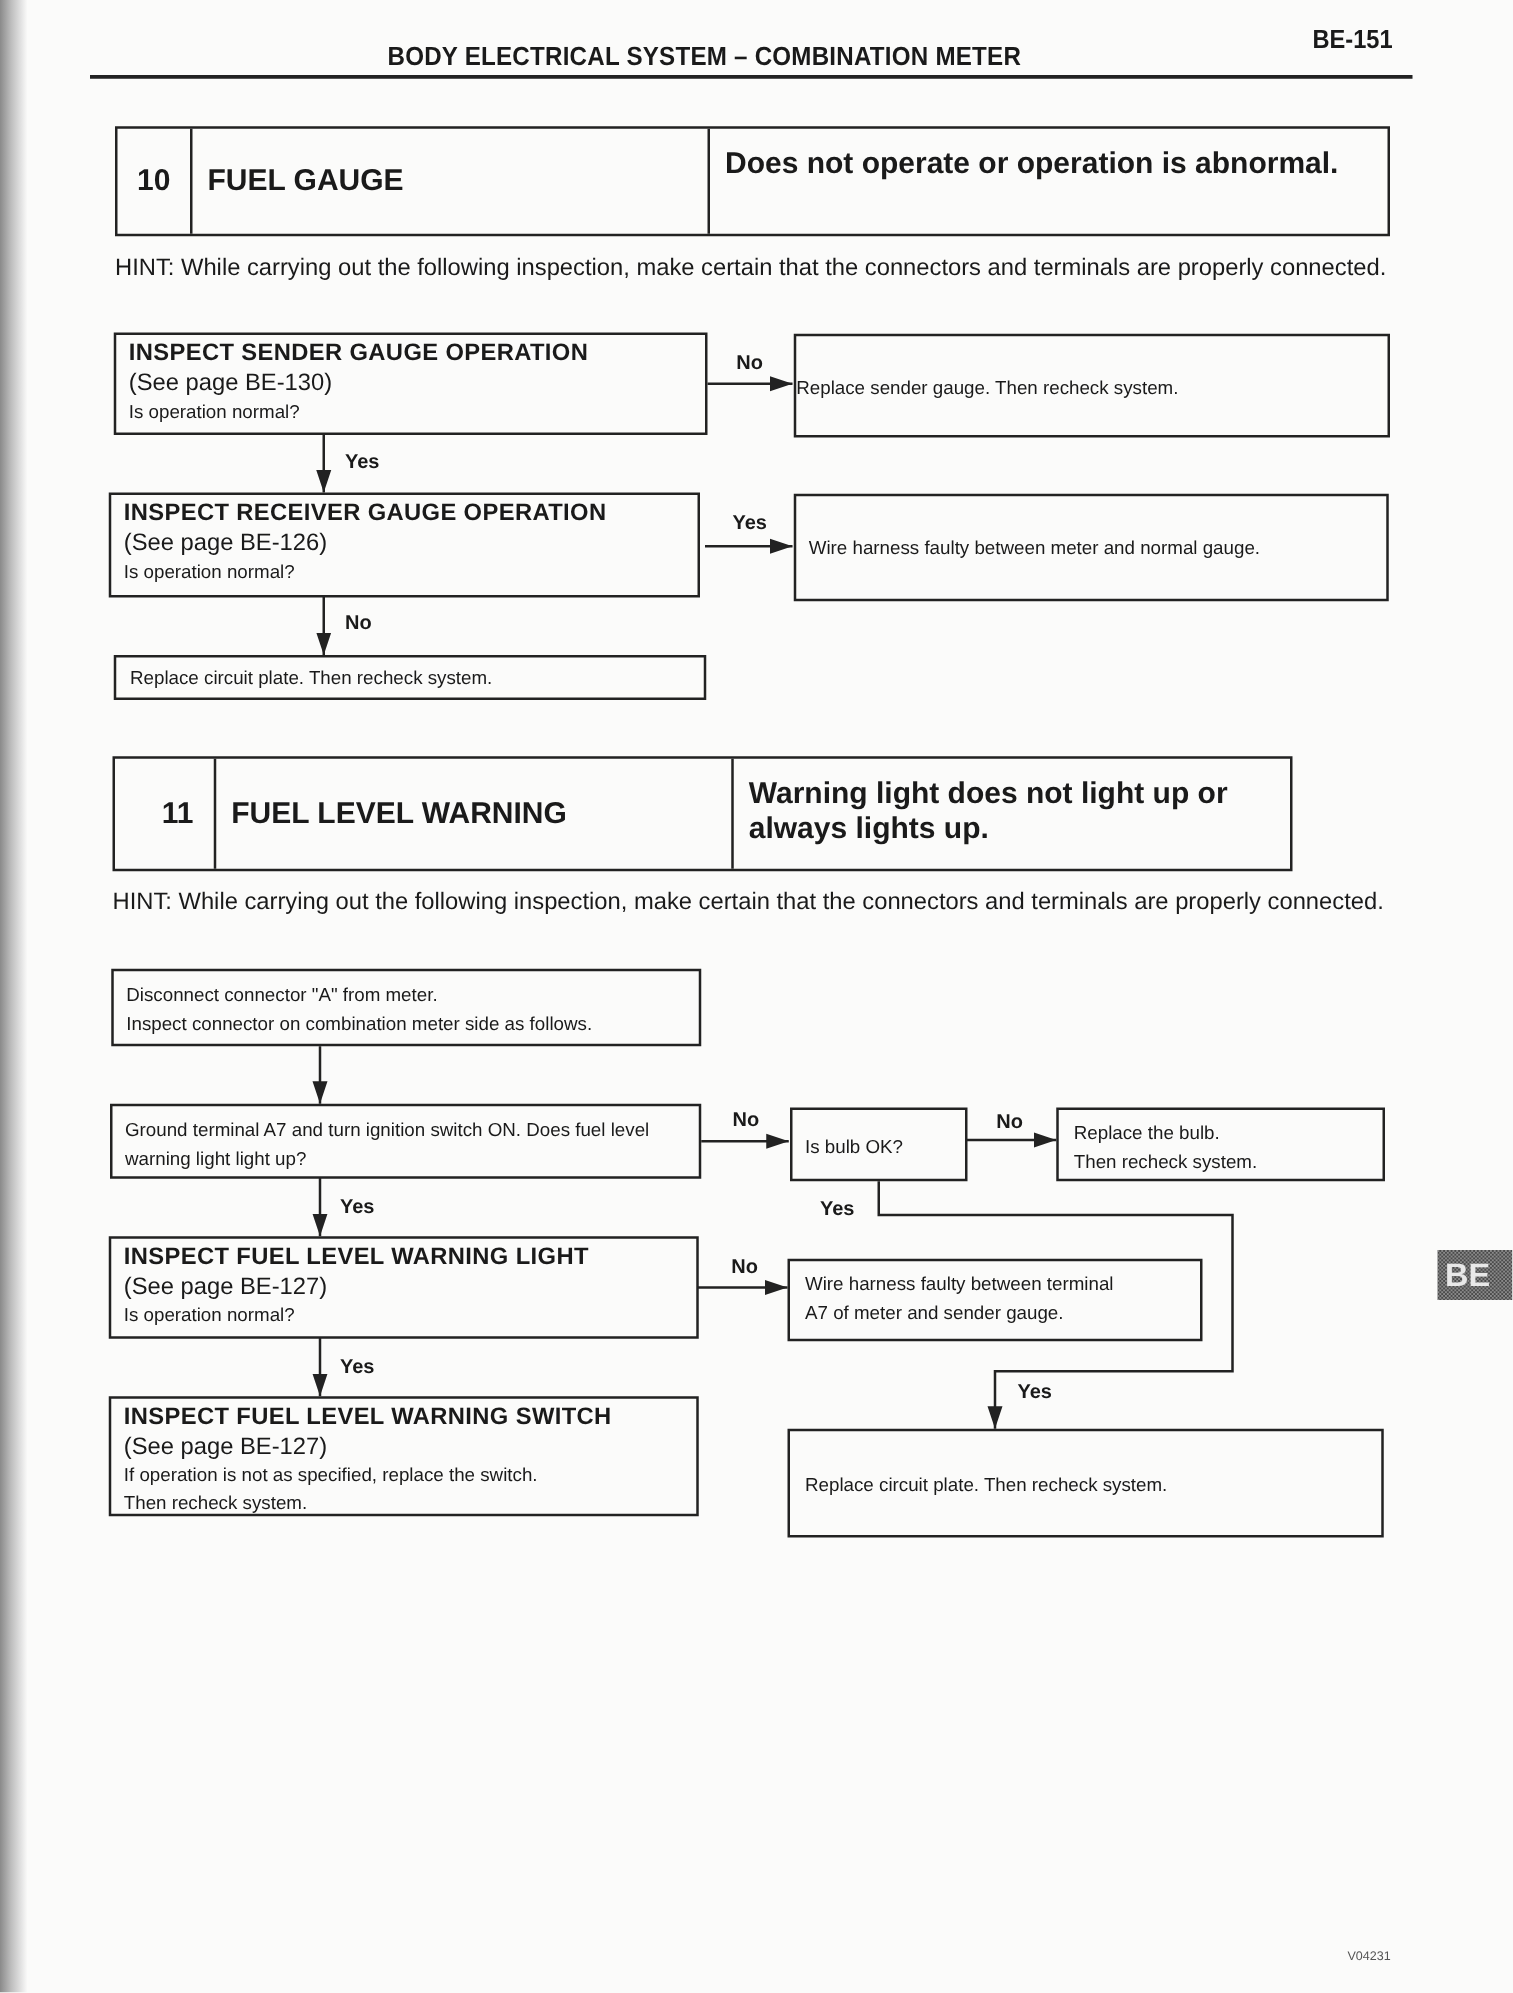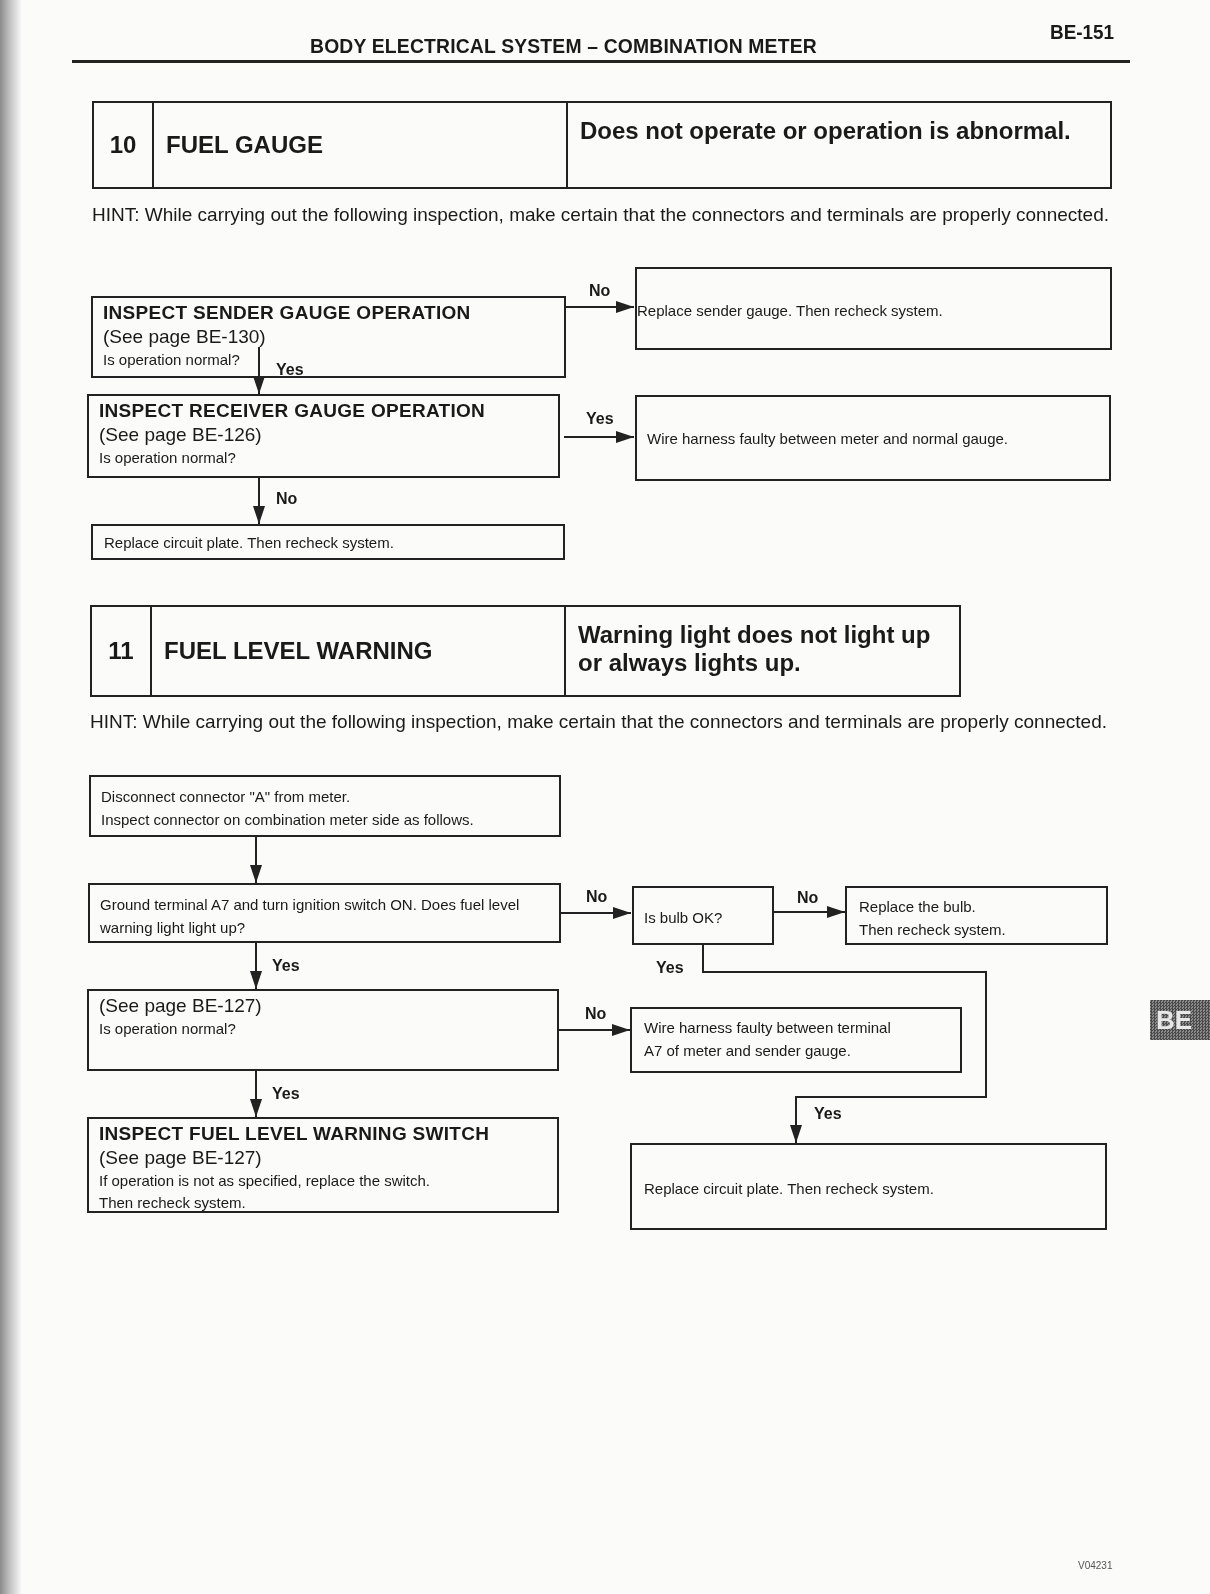--- a/index.html
+++ b/index.html
@@ -64,21 +64,21 @@
   </g>
 </svg>
 
 <div class="sec-title-row" style="left:92px; top:101px; width:1020px; height:88px;">
   <div class="sec-num">10</div>
   <div class="sec-name">FUEL GAUGE</div>
   <div class="sec-desc">Does not operate or operation is abnormal.</div>
 </div>
 <div class="hint" style="top:203px;">HINT:   While carrying out the following inspection, make certain that the connectors and terminals are properly connected.</div>
 
-<div class="box pad" style="left:91px; top:266px; width:475px; height:82px;margin-top:30px;">
+<div class="box pad" style="left:91px; top:266px; width:475px; height:82px;">
   <div class="bx-title">INSPECT SENDER GAUGE OPERATION</div>
   <div class="bx-ref">(See page BE-130)</div>
   <div class="bx-q">Is operation normal?</div>
 </div>
 <div class="lbl" style="left:589px; top:282px;">No</div>
 <div class="box" style="left:635px; top:267px; width:477px; height:83px; padding:31px 0 0 0;">
   <div class="bx-q">Replace sender gauge. Then recheck system.</div>
 </div>
 <div class="lbl" style="left:276px; top:361px;">Yes</div>
 
@@ -89,21 +89,21 @@
 </div>
 <div class="lbl" style="left:586px; top:410px;">Yes</div>
 <div class="box" style="left:635px; top:395px; width:476px; height:86px; padding:31px 0 0 10px;">
   <div class="bx-q">Wire harness faulty between meter and normal gauge.</div>
 </div>
 <div class="lbl" style="left:276px; top:490px;">No</div>
 <div class="box" style="left:91px; top:524px; width:474px; height:36px; padding:6px 0 0 11px;">
   <div class="bx-q">Replace circuit plate. Then recheck system.</div>
 </div>
 
-<div class="sec-title-row" style="left:90px; top:605px; width:871px; height:92px;">
+<div class="sec-title-row" style="left:90px; top:605px; width:944px; height:92px;padding-left:21px;">
   <div class="sec-num">11</div>
   <div class="sec-name">FUEL LEVEL WARNING</div>
   <div class="sec-desc">Warning light does not light up or always lights up.</div>
 </div>
 <div class="hint" style="top:710px; left:90px;">HINT:   While carrying out the following inspection, make certain that the connectors and terminals are properly connected.</div>
 
 <div class="box" style="left:89px; top:775px; width:472px; height:62px; padding:8px 0 0 10px;">
   <div class="bx-text">Disconnect connector "A" from meter.</div>
   <div class="bx-text">Inspect connector on combination meter side as follows.</div>
 </div>
@@ -117,20 +117,21 @@
 </div>
 <div class="lbl" style="left:797px; top:889px;">No</div>
 <div class="box" style="left:845px; top:886px; width:263px; height:59px; padding:7px 0 0 12px;">
   <div class="bx-text">Replace the bulb.</div>
   <div class="bx-text">Then recheck system.</div>
 </div>
 <div class="lbl" style="left:272px; top:957px;">Yes</div>
 <div class="lbl" style="left:656px; top:959px;">Yes</div>
 
 <div class="box pad" style="left:87px; top:989px; width:472px; height:82px;">
+  <div class="bx-title">INSPECT FUEL LEVEL WARNING LIGHT</div>
   <div class="bx-ref">(See page BE-127)</div>
   <div class="bx-q">Is operation normal?</div>
 </div>
 <div class="lbl" style="left:585px; top:1005px;">No</div>
 <div class="box" style="left:630px; top:1007px; width:332px; height:66px; padding:7px 0 0 12px;">
   <div class="bx-text">Wire harness faulty between terminal</div>
   <div class="bx-text">A7 of meter and sender gauge.</div>
 </div>
 <div class="lbl" style="left:272px; top:1085px;">Yes</div>
 <div class="lbl" style="left:814px; top:1105px;">Yes</div>

